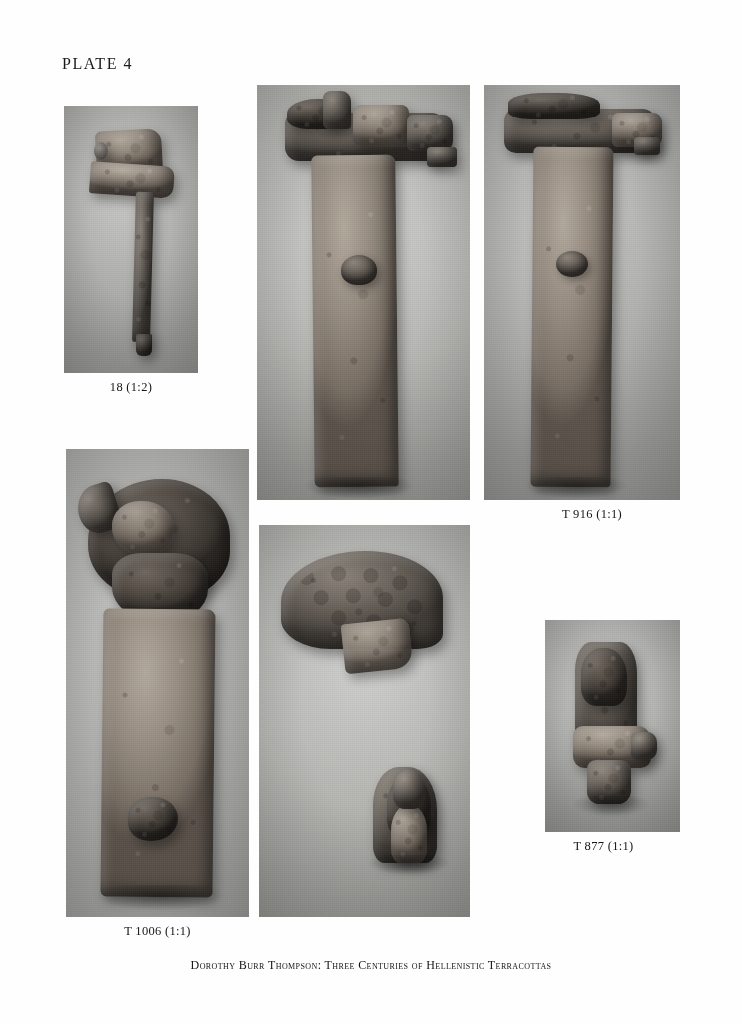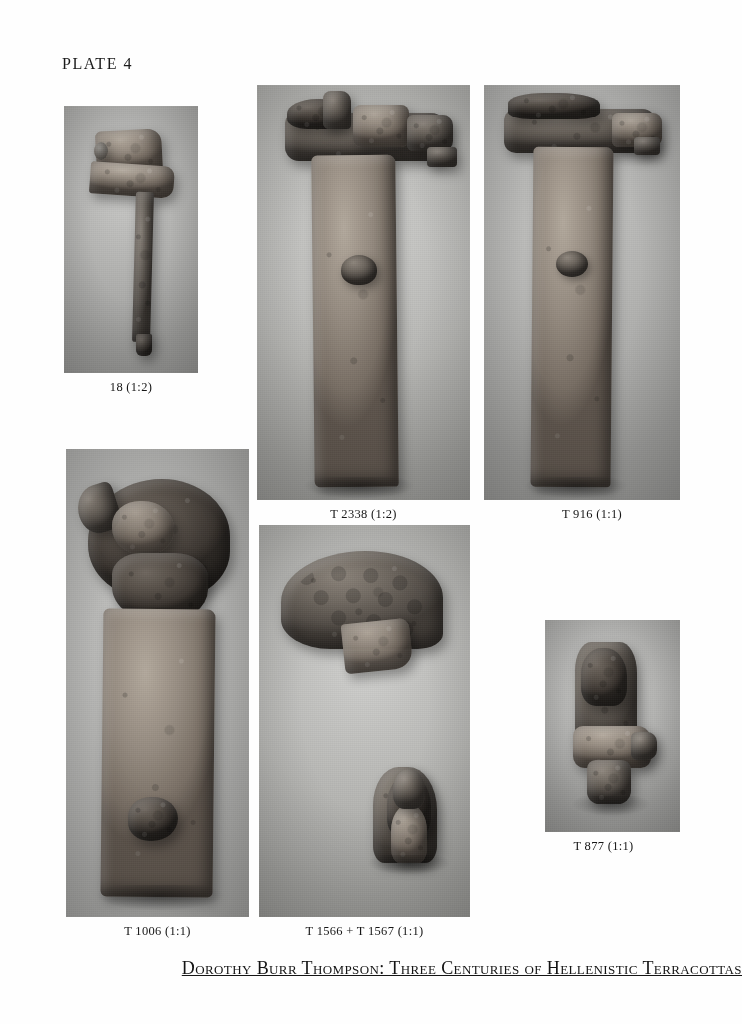--- a/index.html
+++ b/index.html
@@ -114,27 +114,26 @@
       radial-gradient(circle at 33% 85%, rgba(255,255,255,.16) 0 2px, transparent 3px),
       radial-gradient(circle at 60% 42%, rgba(0,0,0,.22) 0 4px, transparent 6px);
   }
 
   
   .footer {
     position: absolute;
     left: 0;
     right: 0;
     top: 958px;
-    text-align: right;
+    text-align: center;
     font-family: "Liberation Serif", serif;
-    font-size: 18px;
+    font-size: 12px;
     letter-spacing: .4px;
     color: #141414;
     font-variant: small-caps;
-    text-decoration: underline;
   }
 </style>
 </head>
 <body>
 
 <div class="page">
 
   <div class="plate-label">PLATE 4</div>
 
   <div class="figure" style="left:64px; top:106px; width:134px;">
@@ -178,21 +177,20 @@
       <div class="obj light" style="left:56px; top:70px; width:84px; height:332px; border-radius:6px 8px 4px 6px; transform:rotate(-0.6deg);">
         <div class="speckle"></div>
       </div>
 
       <div class="obj" style="left:84px; top:170px; width:36px; height:30px; border-radius:50% 50% 45% 45%; box-shadow: inset -4px -5px 9px rgba(0,0,0,.5), 3px 4px 8px rgba(0,0,0,.35);"></div>
 
       <div style="position:absolute; left:46px; top:392px; width:112px; height:22px; background:radial-gradient(ellipse at 50% 40%, rgba(0,0,0,.35), rgba(0,0,0,0) 70%);"></div>
       <div class="grain"></div>
       <div class="vig"></div>
     </div>
-    <div class="caption">T 2338 (1:2)</div>
   </div>
 
   <div class="figure" style="left:484px; top:85px; width:216px;">
     <div class="photo bg-a" style="width:196px; height:415px;">
 
       <div class="obj" style="left:20px; top:24px; width:152px; height:44px; border-radius:12px 14px 10px 12px;">
         <div class="speckle"></div>
       </div>
       <div class="obj dark" style="left:24px; top:8px; width:92px; height:26px; border-radius:40% 45% 25% 25%;">
         <div class="speckle"></div>
@@ -276,21 +274,20 @@
         <div class="speckle"></div>
       </div>
       <div class="obj light" style="left:132px; top:280px; width:36px; height:58px; border-radius:45% 45% 25% 25%;">
         <div class="speckle"></div>
       </div>
       <div class="obj" style="left:134px; top:244px; width:32px; height:40px; border-radius:50% 50% 35% 35%;"></div>
       <div style="position:absolute; left:108px; top:330px; width:84px; height:20px; background:radial-gradient(ellipse at 50% 40%, rgba(0,0,0,.32), rgba(0,0,0,0) 70%);"></div>
       <div class="grain"></div>
       <div class="vig"></div>
     </div>
-    <div class="caption">T 1566 + T 1567 (1:1)</div>
   </div>
 
   <div class="figure" style="left:545px; top:620px; width:117px;">
     <div class="photo bg-a" style="width:135px; height:212px;">
       <div class="obj" style="left:30px; top:22px; width:62px; height:110px; border-radius:26% 28% 14% 16%;">
         <div class="speckle"></div>
       </div>
       <div class="obj dark" style="left:36px; top:28px; width:46px; height:58px; border-radius:45% 48% 30% 32%;">
         <div class="speckle"></div>
       </div>

